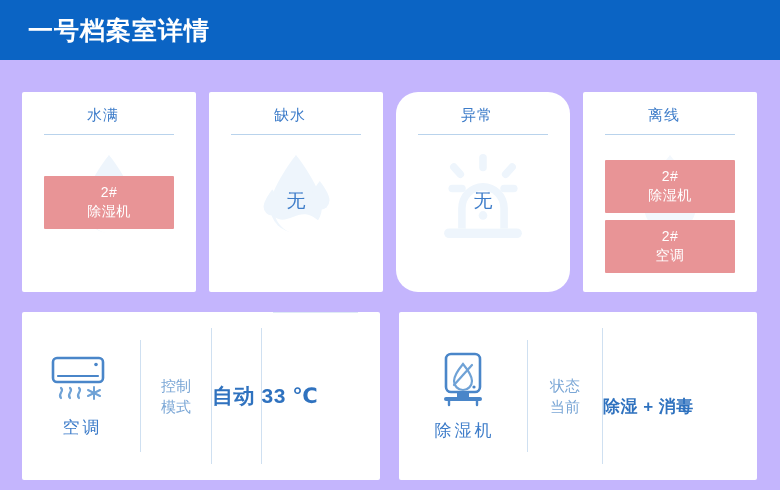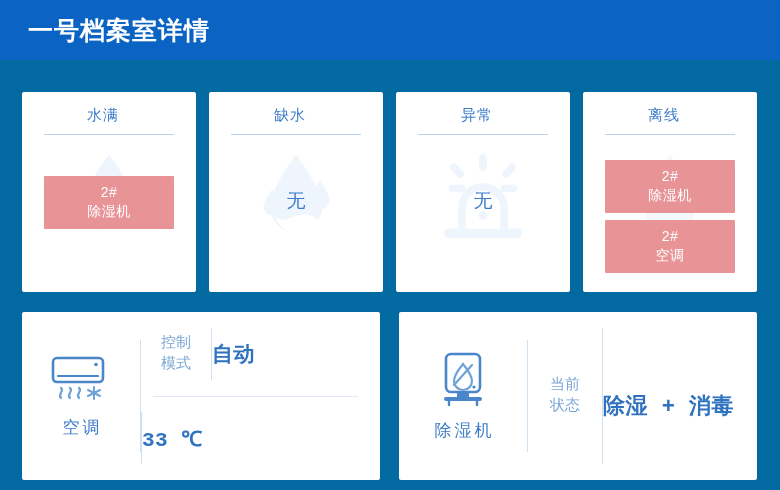--- a/index.html
+++ b/index.html
@@ -2,21 +2,21 @@
 <html><head>
 <meta charset="utf-8">
 <style>
   * { box-sizing: border-box; margin: 0; padding: 0; }
   html, body {
     width: 780px; height: 490px;
     background: #e8f2fd;
     font-family: "Liberation Sans", "DejaVu Sans", sans-serif;
     overflow: hidden;
   }
-  #app { position: relative; width: 780px; height: 490px; background: #0369a1; }
+  #app { position: relative; width: 780px; height: 490px; background: #c4b5fd; }
 
   
   .header {
     position: absolute; left: 0; top: 0; width: 780px; height: 60px;
     background: #0b64c4;
   }
   .header-title {
     position: absolute; left: 28px; top: 0; height: 60px;
     display: flex; align-items: center;
     color: #ffffff; font-size: 25px; font-weight: 700; letter-spacing: 1px;
@@ -26,21 +26,21 @@
   
   .card {
     position: absolute; background: #ffffff; border-radius: 2px;
     overflow: hidden;
   }
 
   
   .status-card { width: 174px; height: 200px; top: 92px; }
   .status-card.c0 { left: 22px; }
   .status-card.c1 { left: 209px; }
-  .status-card.c2 { left: 396px; }
+  .status-card.c2 { left: 396px; border-radius: 22px; }
   .status-card.c3 { left: 583px; }
 
   .status-title {
     position: absolute; left: 0; right: 12px; top: 14px;
     text-align: center;
     color: #3d7cc9; font-size: 15px; font-weight: 400; letter-spacing: 1px;
   }
   .status-underline {
     position: absolute; left: 22px; right: 22px; top: 42px;
     height: 1px; background: #b9d3ec;
@@ -95,39 +95,39 @@
     display: flex; flex-direction: column; align-items: center; justify-content: center;
     gap: 10px;
   }
   .device-ident svg { display: block; }
   .device-ident-label {
     color: #3d7cc9; font-size: 17px; letter-spacing: 3px; text-indent: 3px;
   }
 
   .vdiv { width: 1px; align-self: stretch; margin: 28px 0; background: #cfe0f1; }
 
-  .rows { flex: 1 1 auto; align-self: stretch; display: flex; flex-direction: column; font-family: Liberation Mono, monospace; }
+  .rows { flex: 1 1 auto; align-self: stretch; display: flex; flex-direction: row; }
   .rows.one-row { justify-content: center; }
   .prow { flex: 1 1 0; display: flex; align-items: center; }
   .prow + .prow { position: relative; }
   .prow + .prow::before {
     content: ""; position: absolute; left: 12px; right: 22px; top: 0;
     height: 1px; background: #dfeaf5;
   }
   .prow-label {
     width: 70px; flex: 0 0 70px; text-align: center;
     color: #7ba7d6; font-size: 15px; line-height: 21px;
   }
   .prow-label span { display: block; }
   .prow-sep { width: 1px; align-self: stretch; margin: 16px 0; background: #cfe0f1; }
   .prow-value {
     flex: 1 1 auto; text-align: left;
     color: #2f72bf; font-size: 21px; font-weight: 700; letter-spacing: 0.5px;
   }
-  .prow-value.wide { font-size: 22px; margin-top: 20px; }
+  .prow-value.wide { font-size: 17px; margin-top: 20px; }
 
   .device-card.d1 .device-ident { width: 128px; flex: 0 0 128px; }
   .device-card.d1 .prow-label { width: 74px; flex: 0 0 74px; }
 </style>
 </head>
 <body>
 
 <div id="app">
 
   <div class="header">
@@ -261,22 +261,22 @@
             <line x1="14" y1="50" x2="14" y2="54" stroke="#4a86c9" stroke-width="2.4" stroke-linecap="round"></line>
             <line x1="42" y1="50" x2="42" y2="54" stroke="#4a86c9" stroke-width="2.4" stroke-linecap="round"></line>
           </svg>
         </span>
         <div class="device-ident-label">除湿机</div>
       </div>
       <div class="vdiv"></div>
       <div class="rows one-row">
         <div class="prow">
           <div class="prow-label">
+            <span>状态</span>
             <span>当前</span>
-            <span>状态</span>
           </div>
           <div class="prow-sep"></div>
           <div class="prow-value wide">除湿 + 消毒</div>
         </div>
       </div>
     </div>
   </div>
 
 </div>
 

